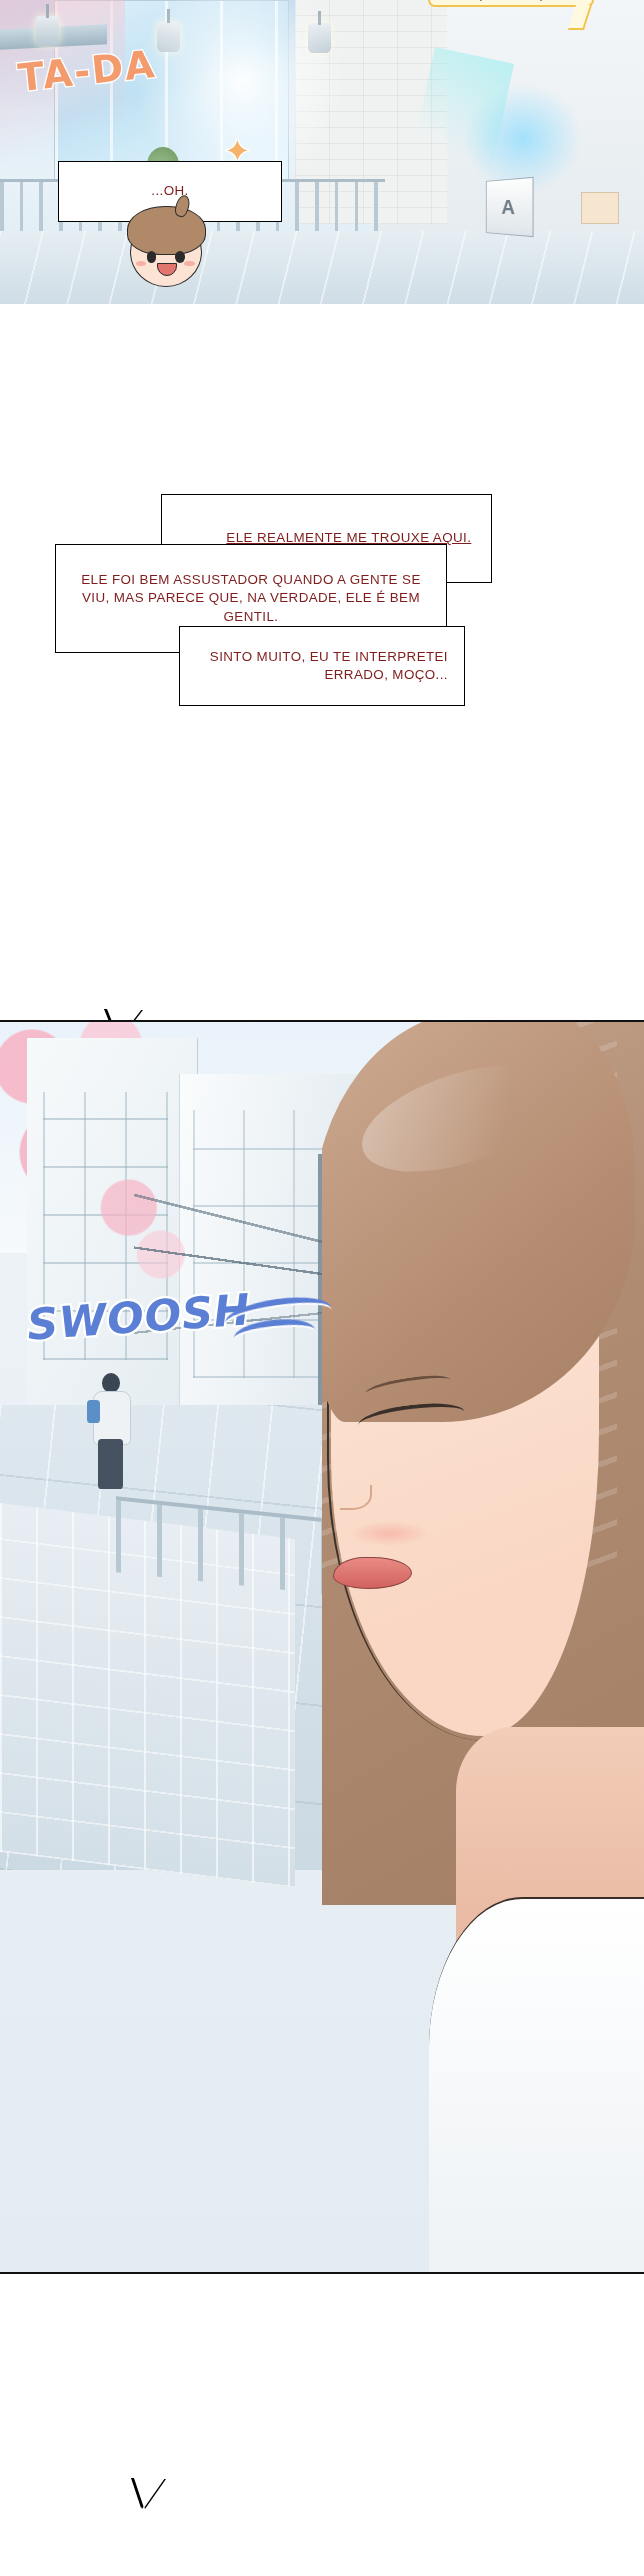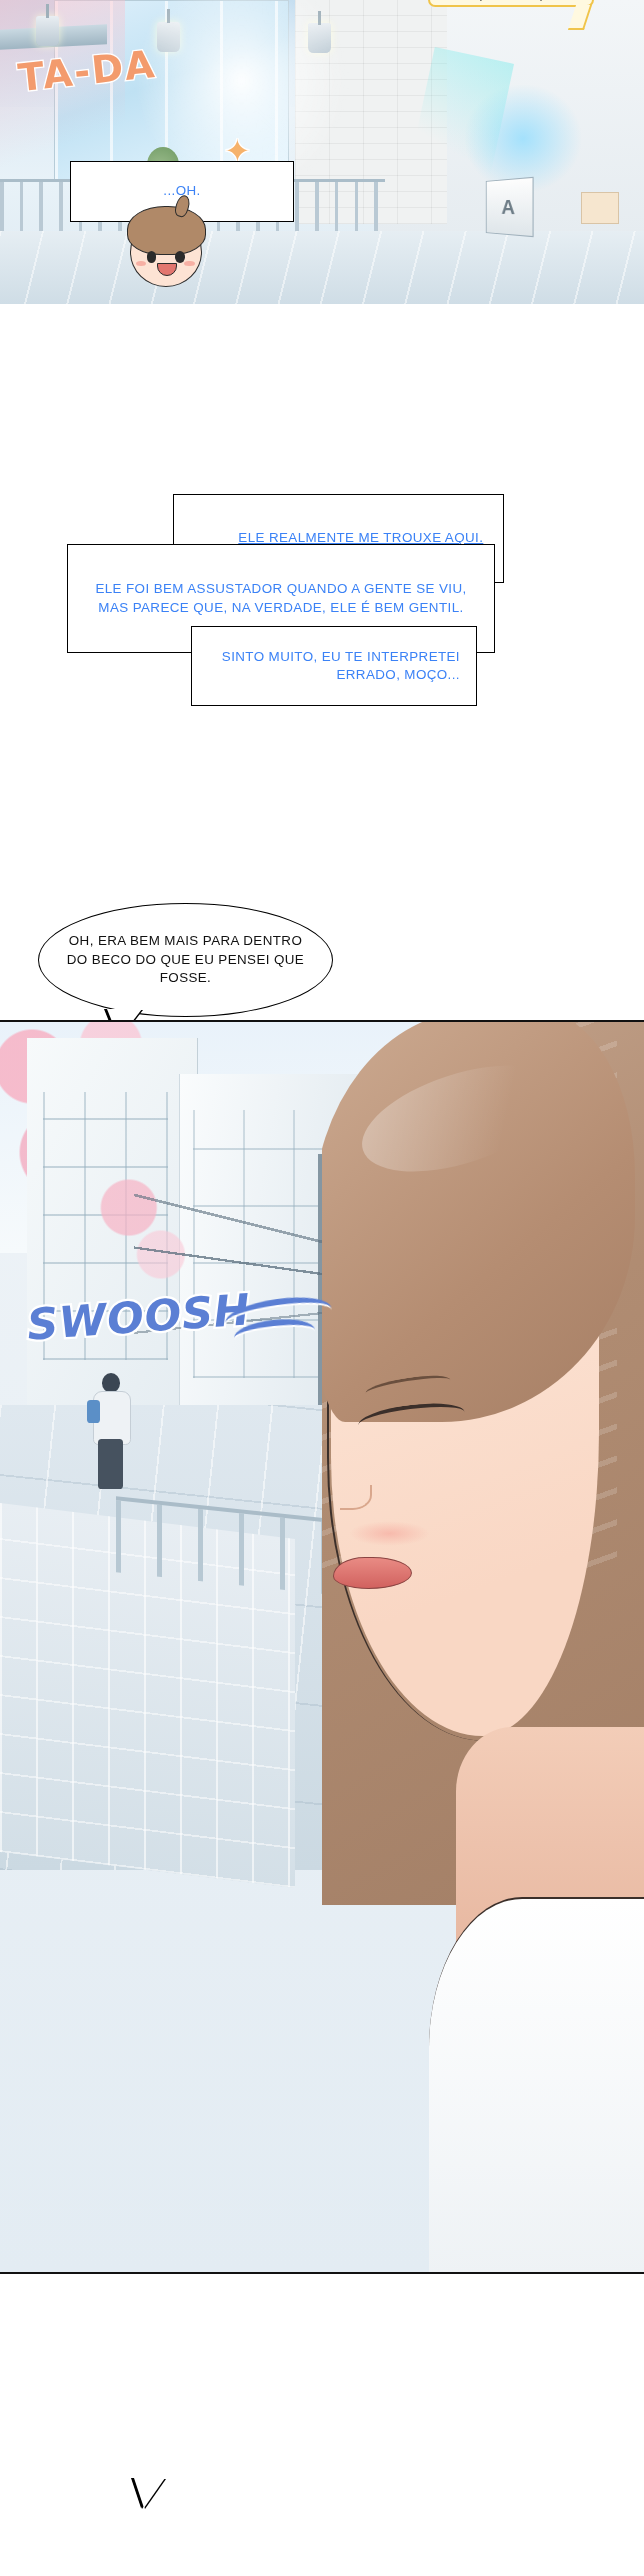--- a/index.html
+++ b/index.html
@@ -155,27 +155,26 @@
   
   .bubble-rect {
     position:absolute;
     background:#ffffff;
     border:1.8px solid #000000;
     box-sizing:border-box;
     display:flex;
     align-items:center;
     justify-content:center;
     text-align:center;
-    color:#3b82f6;
+    color:#7f1d1d;
     font-family:"Liberation Sans", sans-serif;
     font-size:13.4px;
     letter-spacing:0.4px;
     line-height:1.35;
     padding:9px 12.5px;
-    margin-left:12px;
   }
   .bubble-oval {
     position:absolute;
     background:#ffffff;
     border:1.8px solid #000000;
     border-radius:50%;
     box-sizing:border-box;
     display:flex;
     align-items:center;
     justify-content:center;
@@ -249,21 +248,21 @@
   }
   .chibi .blush{
     position:absolute; top:55px; width:10.7px; height:5.4px;
     background:#f7b0a4; border-radius:50%;
   }
   .chibi .blush.l{ left:10.7px; }
   .chibi .blush.r{ left:59px; }
 
   
   .b2 { left:161px; top:494px; width:331px; height:89px; justify-content:flex-end; align-items:center; text-align:right; padding-right:19.7px;text-decoration:underline;}
-  .b3 { left:55px; top:544px; width:428px; height:109px; }
+  .b3 { left:55px; top:544px; width:392px; height:109px; }
   .b4 { left:179px; top:626px; width:286px; height:80px; justify-content:flex-end; text-align:right; padding-right:16px;}
 
   
   .b5 { left:38px; top:903px; width:295px; height:114px; }
   .b5-tail{
     position:absolute; left:107px; top:1009px;
     width:0;height:0;
     border-left:12.5px solid transparent;
     border-right:23px solid transparent;
     border-top:30px solid #ffffff;
@@ -553,21 +552,20 @@
     <div class="eye r"></div>
     <div class="blush l"></div>
     <div class="blush r"></div>
     <div class="mouth"></div>
   </div>
 
   <div class="bubble-rect b2">ELE REALMENTE ME TROUXE AQUI.</div>
   <div class="bubble-rect b3">ELE FOI BEM ASSUSTADOR QUANDO A GENTE SE VIU, MAS PARECE QUE, NA VERDADE, ELE É BEM GENTIL.</div>
   <div class="bubble-rect b4">SINTO MUITO, EU TE INTERPRETEI ERRADO, MOÇO...</div>
 
-  <div class="bubble-oval b5">OH, ERA BEM MAIS PARA DENTRO DO BECO DO QUE EU PENSEI QUE FOSSE.</div>
   <div class="b5-tail"></div>
 
   <div class="panel2">
     <div class="p2-sky"></div>
     <div class="p2-blossom"></div>
     <div class="p2-bldg-left"></div>
     <div class="p2-bldg-mid"></div>
     <div class="p2-blossom2"></div>
     <div class="p2-hedge"></div>
     <div class="p2-pole"></div>

